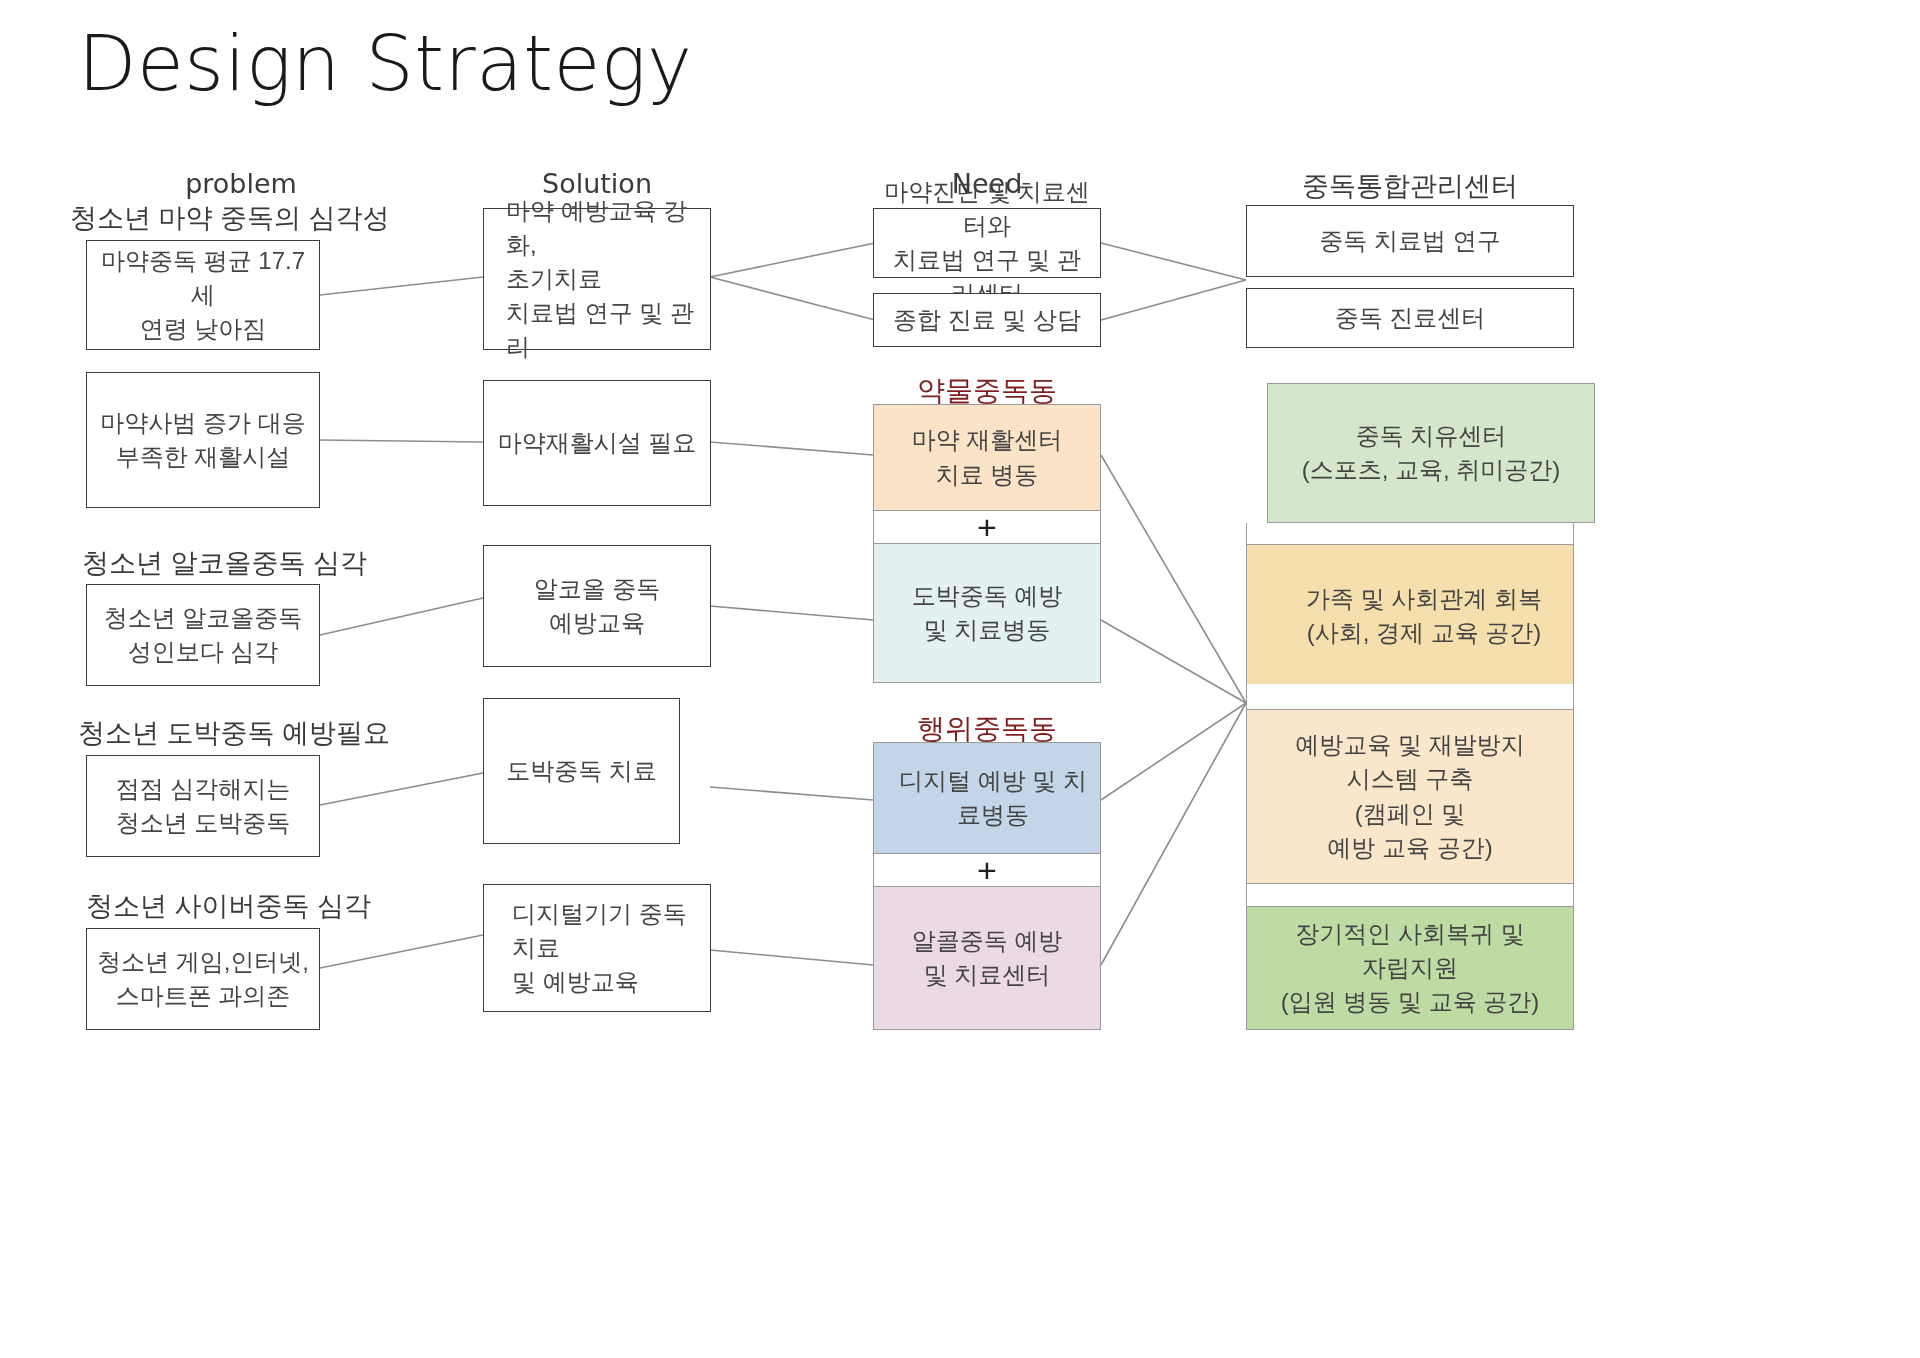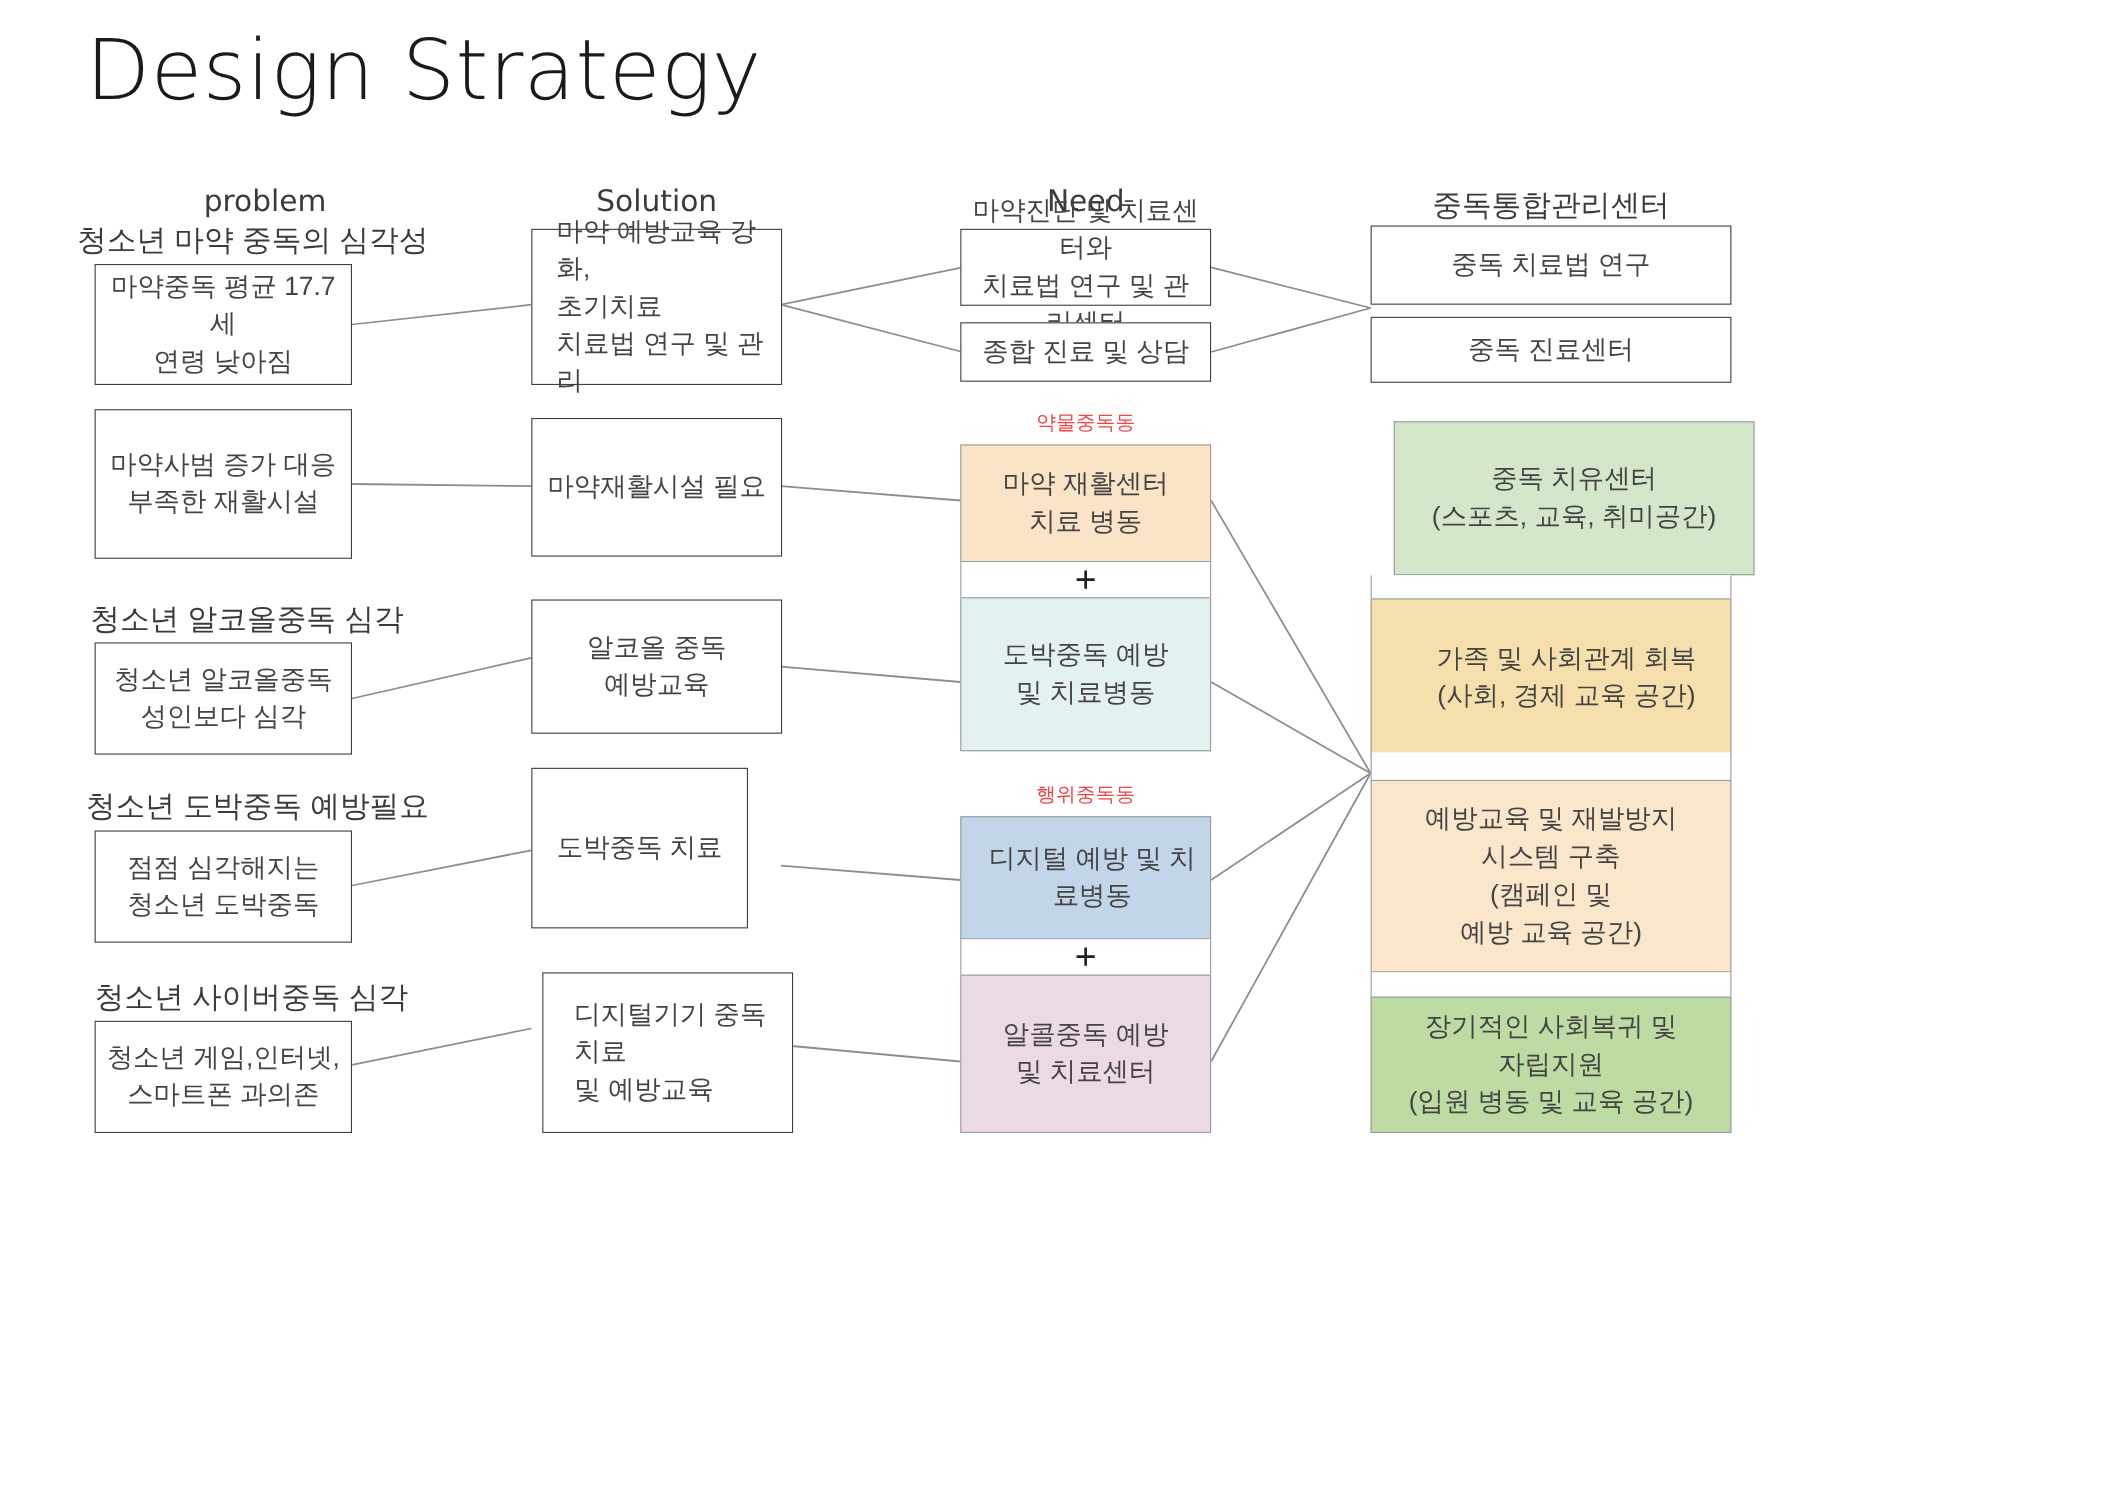--- a/index.html
+++ b/index.html
@@ -49,22 +49,22 @@
     font-weight: 400;
     color: #3a3a3a;
     text-align: center;
     white-space: nowrap;
     font-family: "DejaVu Sans", "Liberation Sans", sans-serif;
   }
 
   
   .group-caption {
     position: absolute;
-    font-size: 18px;
-    color: #ef4444;
+    font-size: 28px;
+    color: #7f1d1d;
     text-align: center;
     white-space: nowrap;
   }
 
   
   .sub-label {
     position: absolute;
     font-size: 27px;
     color: #3a3a3a;
     white-space: nowrap;
@@ -191,21 +191,21 @@
   <div class="box" style="left:483px; top:380px; width:228px; height:126px;">
     <span class="txt">마약재활시설 필요</span>
   </div>
   <div class="box" style="left:483px; top:545px; width:228px; height:122px;">
     <span class="txt">알코올 중독
 예방교육</span>
   </div>
   <div class="box" style="left:483px; top:698px; width:197px; height:146px;">
     <span class="txt">도박중독 치료</span>
   </div>
-  <div class="box left-align" style="left:493px; top:884px; width:228px; height:146px; padding-left:28px;">
+  <div class="box left-align" style="left:483px; top:884px; width:228px; height:128px; padding-left:28px;">
     <span class="txt">디지털기기 중독치료
 및 예방교육</span>
   </div>
 
   <div class="box" style="left:873px; top:208px; width:228px; height:70px;">
     <span class="txt">마약진단 및 치료센터와
 치료법 연구 및 관리센터</span>
   </div>
   <div class="box" style="left:873px; top:293px; width:228px; height:54px;">
     <span class="txt">종합 진료 및 상담</span>

